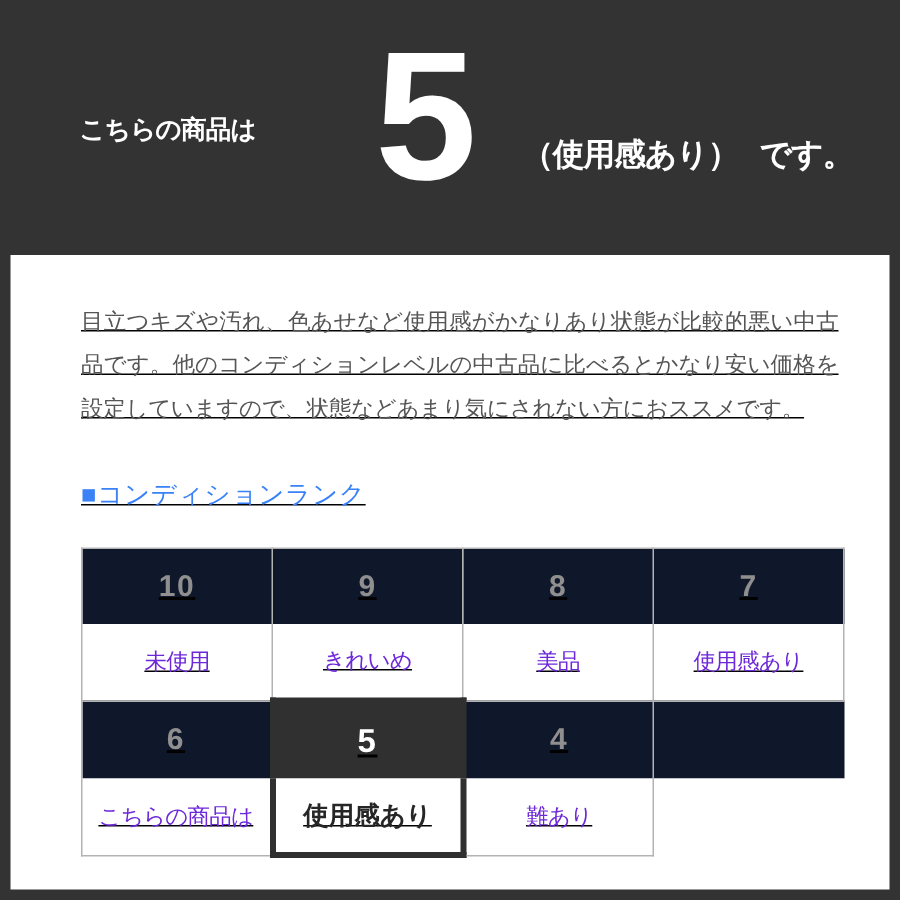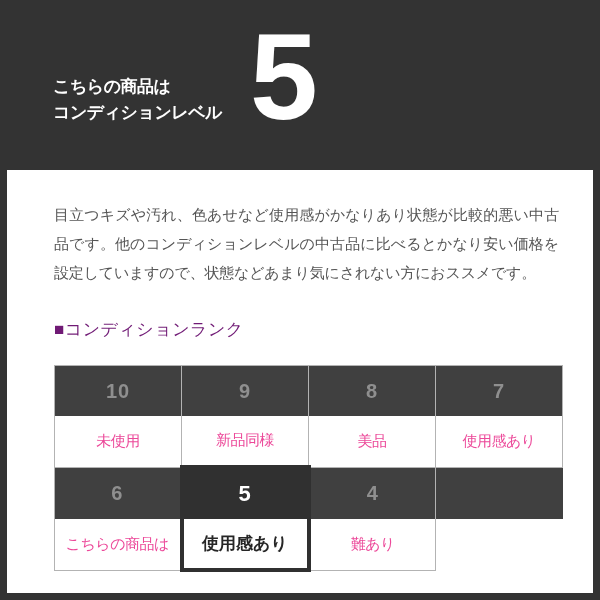--- a/index.html
+++ b/index.html
@@ -24,86 +24,89 @@
     position:absolute;left:348px;top:90px;
     color:#ffffff;font-weight:bold;font-size:21px;line-height:28px;
     letter-spacing:-0.5px;white-space:nowrap;
   }
   .banner-level-suffix{margin-left:14px;}
   
   .panel{
     position:absolute;left:7px;right:7px;top:170px;bottom:7px;
     background:#ffffff;box-sizing:border-box;
     padding:30px 44px 0 47px;
+    text-decoration:underline;
   }
   .description{
     margin:0;width:505px;
     color:#555555;font-size:15px;line-height:29px;
     letter-spacing:-0.2px;text-align:justify;
   }
   .section-title{
     margin:31px 0 0 0;
-    color:#701a75;font-size:17px;font-weight:normal;line-height:24px;
+    color:#3b82f6;font-size:17px;font-weight:normal;line-height:24px;
     letter-spacing:0.5px;
   }
   
   table.rank-table{
     border-collapse:collapse;table-layout:fixed;
     margin-top:23px;width:496px;
   }
   .rank-table td{
     width:124px;text-align:center;vertical-align:middle;
     border:1px solid #b3b3b3;background:#ffffff;
   }
   .rank-table tr.num-row td{
-    height:48px;background:#404040;
+    height:48px;background:#0f172a;
     color:#8f8f8f;font-size:20px;font-weight:bold;letter-spacing:1px;
     border-bottom:none;
   }
   .rank-table tr.label-row td{
     height:47px;
-    color:#ec4899;font-size:15px;letter-spacing:-0.5px;
+    color:#6d28d9;font-size:15px;letter-spacing:-0.5px;
     border-top:none;
   }
   .rank-table td.empty{border:none;background:#ffffff;}
   .rank-table tr.num-row td.hl-num{
     background:#303030;color:#ffffff;font-size:22px;
     border:4px solid #303030;border-bottom:none;
   }
   .rank-table tr.label-row td.hl-label{
     background:#ffffff;color:#262626;font-size:17px;font-weight:bold;
     border:4px solid #303030;border-top:none;letter-spacing:0;margin-top:44px;
   }
 </style>
 </head>
 <body>
 
 <div class="banner">
   <div class="banner-intro">
     <div>こちらの商品は</div>
-    <div>コンディションレベル</div>
   </div>
   <div class="banner-level-number">5</div>
+  <div class="banner-level-label">
+    <span>（使用感あり）</span><span class="banner-level-suffix">です。</span>
+  </div>
 </div>
 
 <div class="panel">
   <p class="description">目立つキズや汚れ、色あせなど使用感がかなりあり状態が比較的悪い中古品です。他のコンディションレベルの中古品に比べるとかなり安い価格を設定していますので、状態などあまり気にされない方におススメです。</p>
   <h2 class="section-title">■コンディションランク</h2>
 
   <table class="rank-table">
     <tbody>
       <tr class="num-row">
         <td>10</td>
         <td>9</td>
         <td>8</td>
         <td>7</td>
       </tr>
       <tr class="label-row">
         <td>未使用</td>
-        <td>新品同様</td>
+        <td>きれいめ</td>
         <td>美品</td>
         <td>使用感あり</td>
       </tr>
       <tr class="num-row">
         <td>6</td>
         <td class="hl-num">5</td>
         <td>4</td>
         <td class="empty"></td>
       </tr>
       <tr class="label-row">

